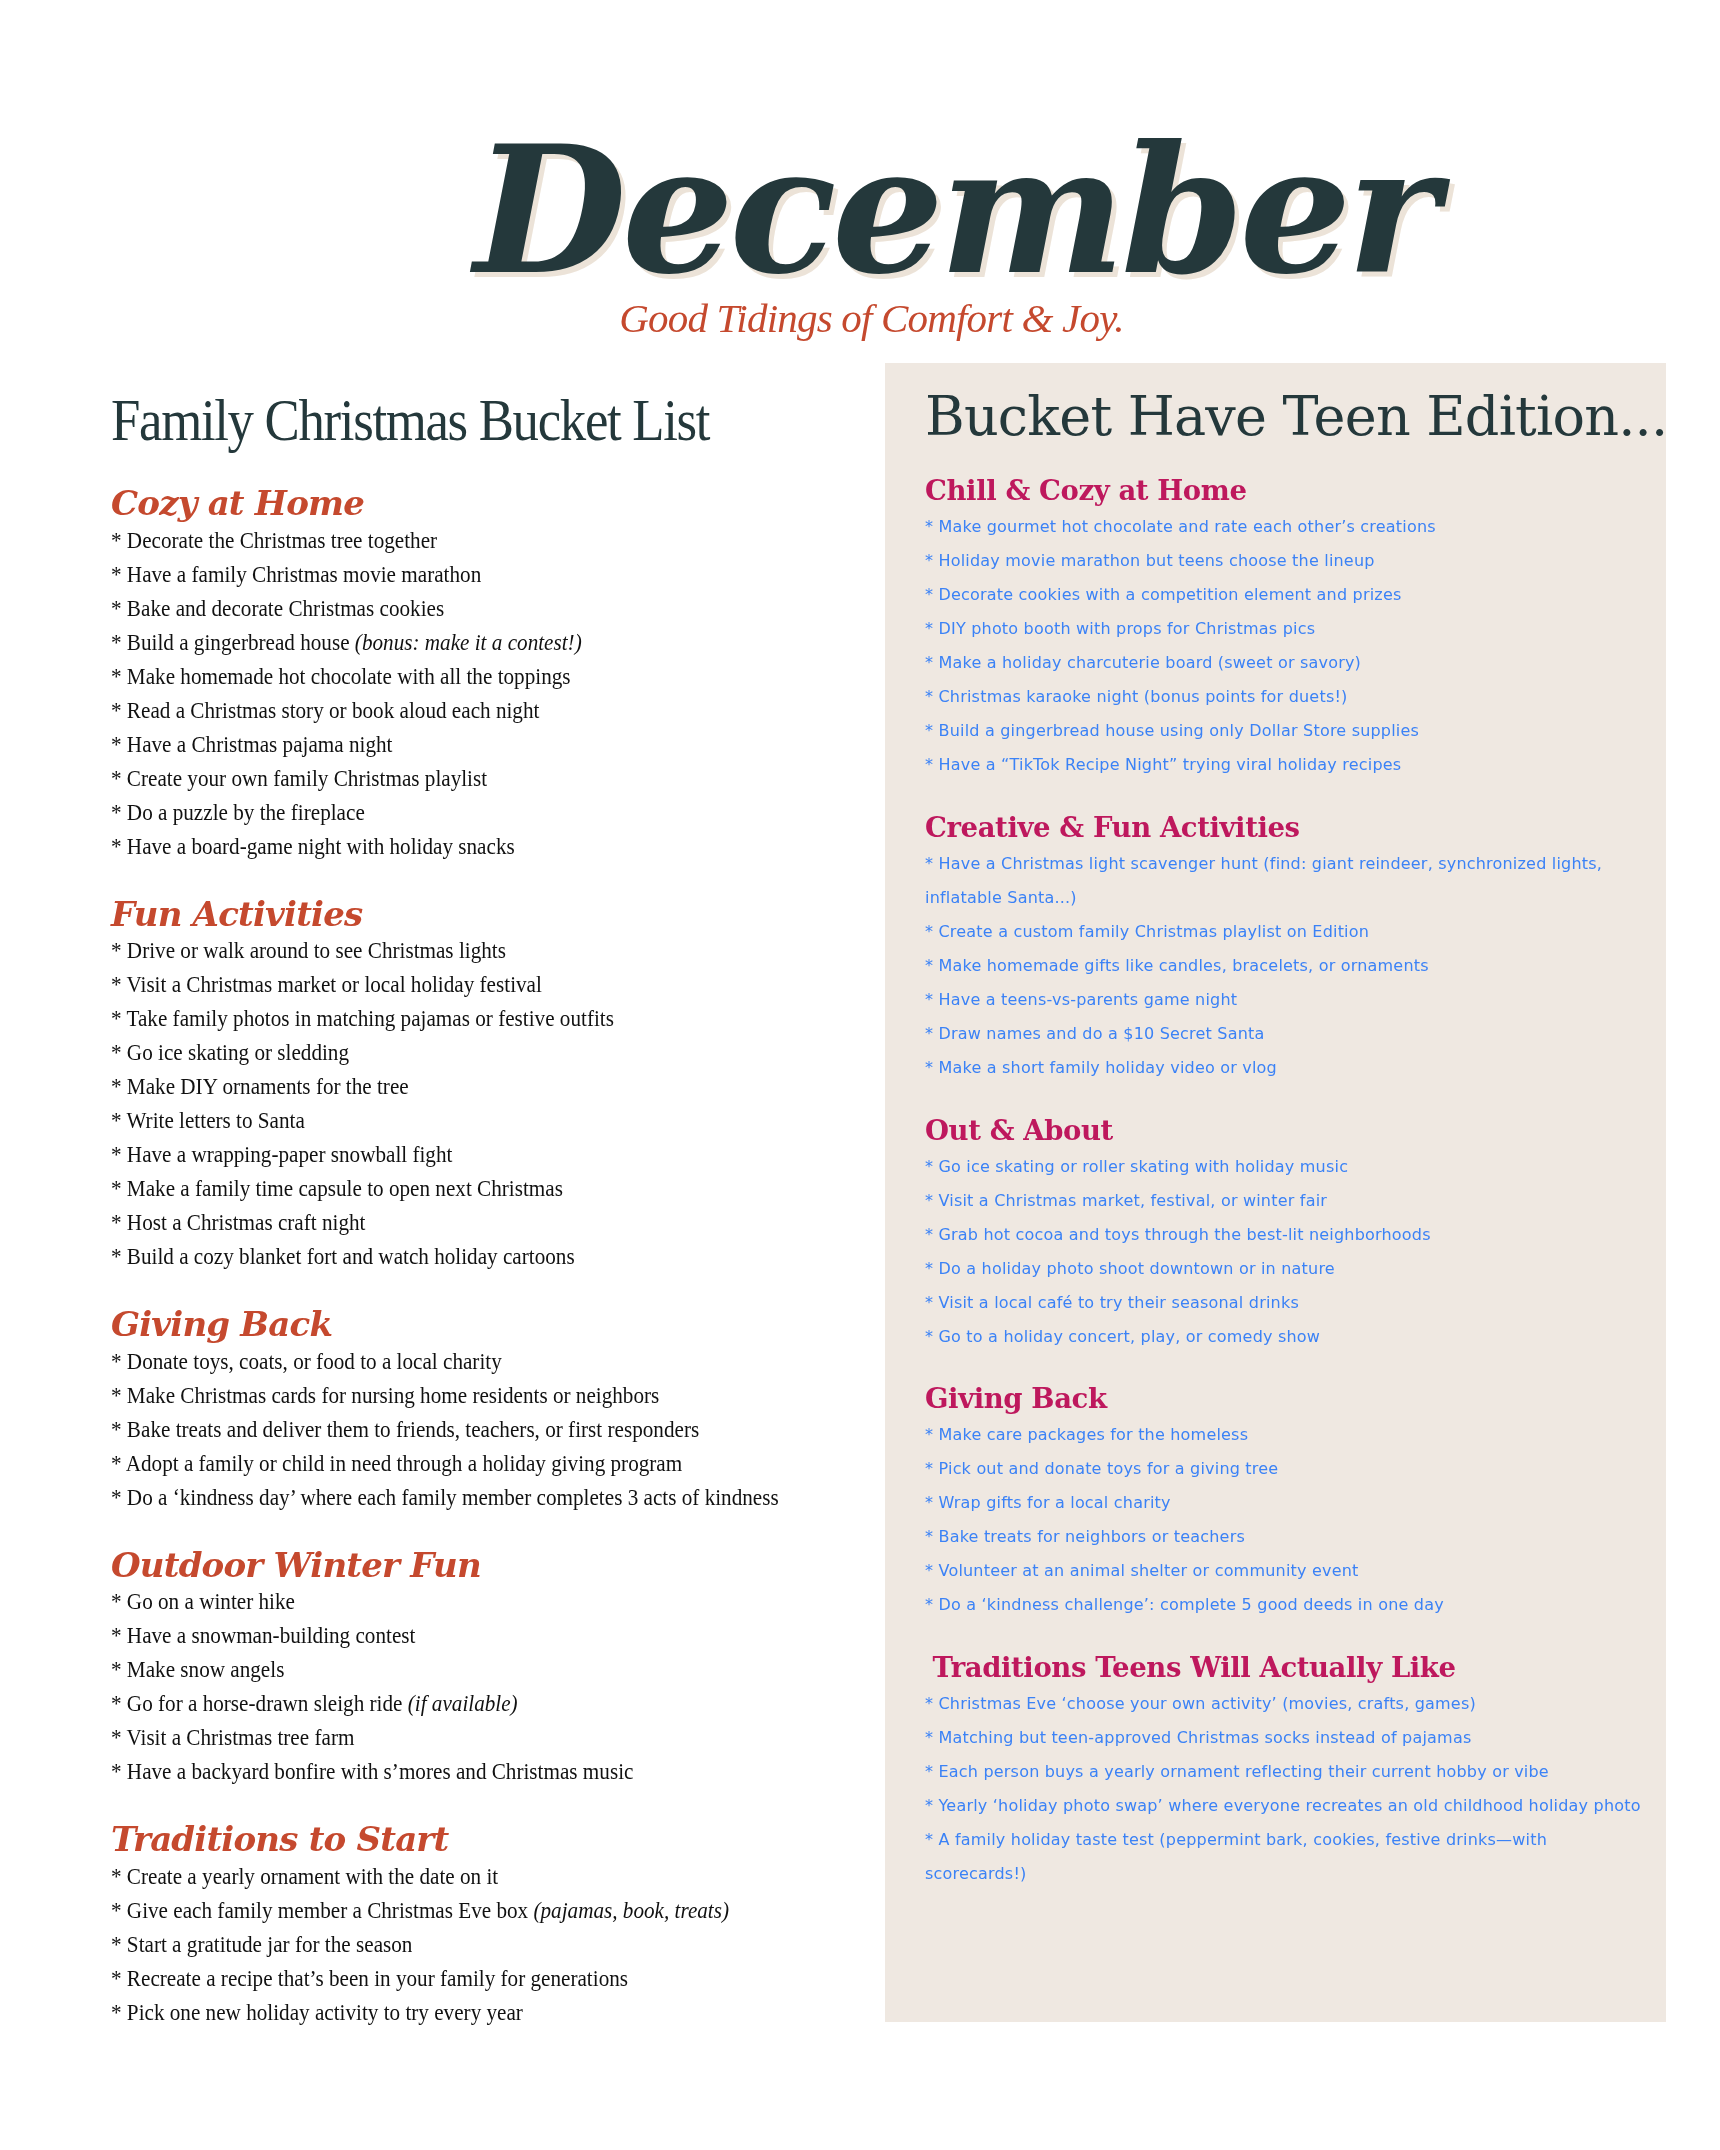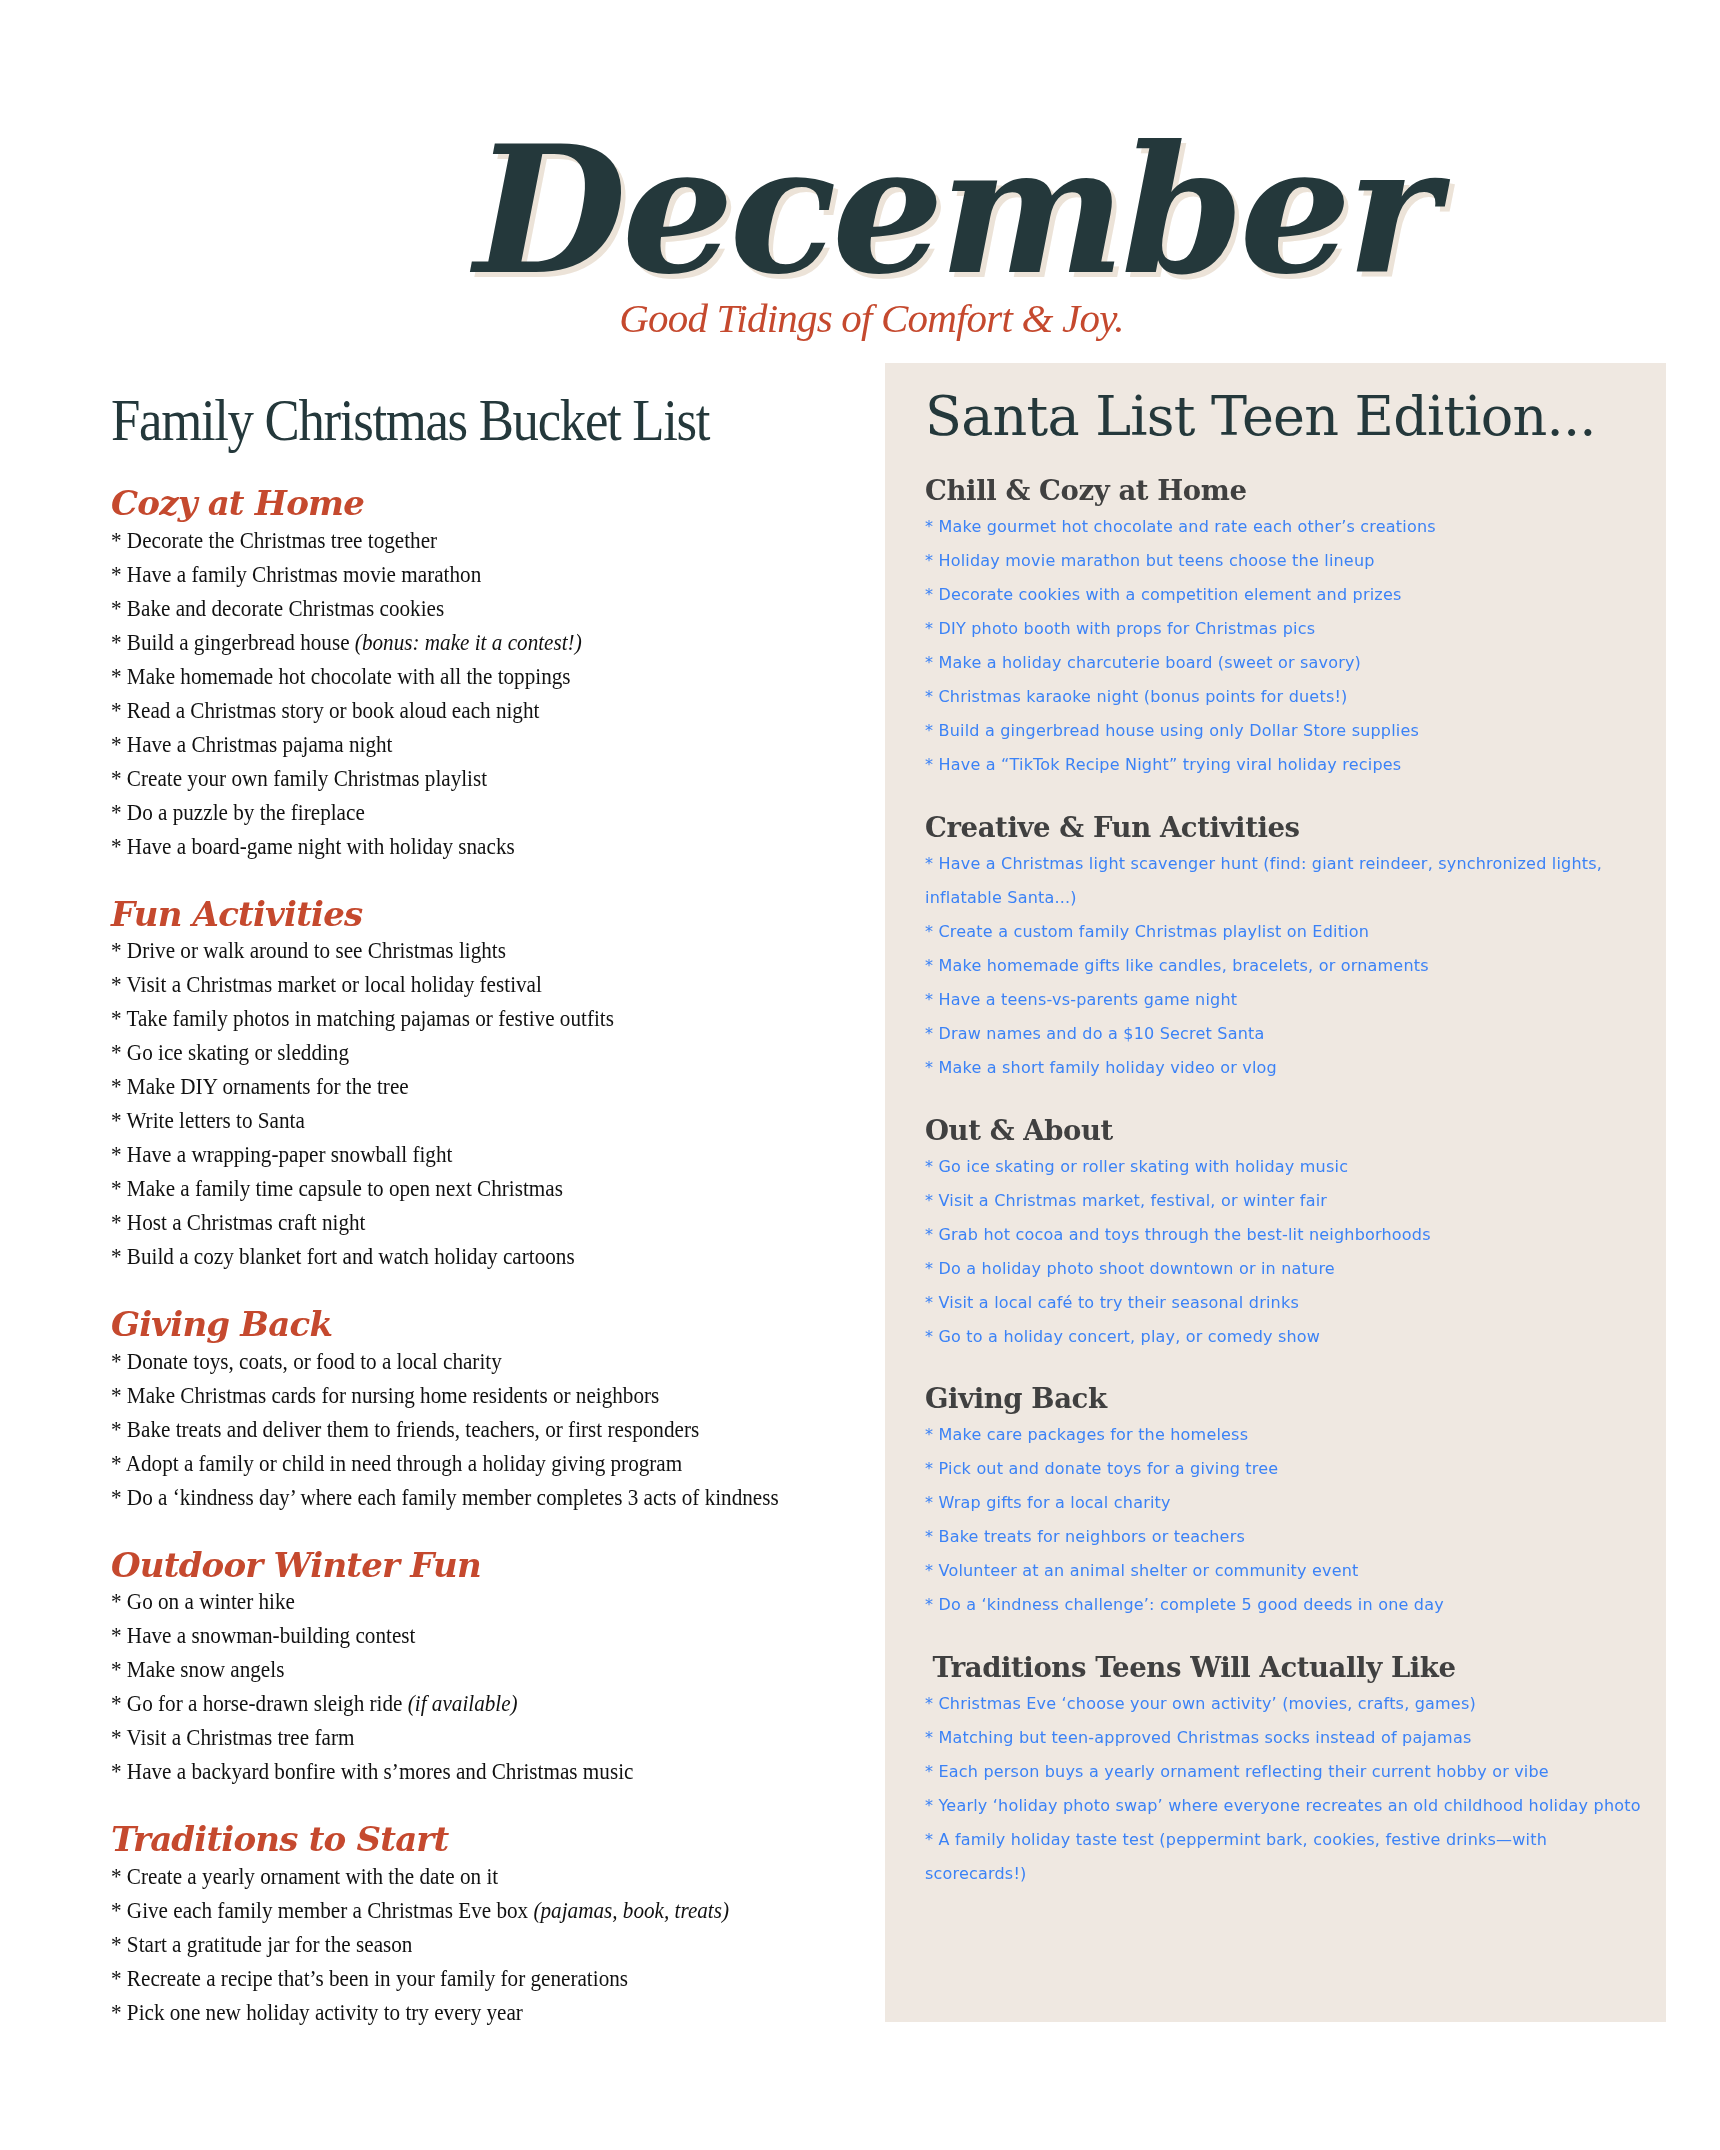--- a/index.html
+++ b/index.html
@@ -38,21 +38,21 @@
     left:885px; top:363px; width:781px; height:1659px; background:#efe8e1;
   }
   #right-col { left:925px; top:382px; width:727px; }
   #right-title {
     font-family:"DejaVu Serif", serif; font-size:54px; line-height:70px;
     color:#24383b; margin:0 0 21.4px 0; letter-spacing:-0.8px; white-space:nowrap;
   }
   .r-section { margin-bottom:27.5px; }
   .r-head {
     font-family:"DejaVu Serif", serif; font-weight:bold; font-size:27.5px; line-height:34px;
-    color:#404040; margin:0 0 3.1px 0; letter-spacing:-0.4px; white-space:nowrap;
+    color:#be185d; margin:0 0 3.1px 0; letter-spacing:-0.4px; white-space:nowrap;
   }
   .r-head.indent { padding-left:7.6px; }
   .r-item {
     font-family:"DejaVu Sans", sans-serif; font-size:16px; line-height:34px; color:#3b82f6;
     font-weight:400; letter-spacing:0.2px;
   }
 </style>
 </head>
 <body>
 
@@ -115,21 +115,21 @@
     <div class="l-head">Traditions to Start</div>
     <div class="l-item"><span>* Create a yearly ornament with the date on it</span></div>
     <div class="l-item"><span>* Give each family member a Christmas Eve box </span><em>(pajamas, book, treats)</em></div>
     <div class="l-item"><span>* Start a gratitude jar for the season</span></div>
     <div class="l-item"><span>* Recreate a recipe that’s been in your family for generations</span></div>
     <div class="l-item"><span>* Pick one new holiday activity to try every year</span></div>
   </div>
 </div>
 
 <div id="right-col" class="abs">
-  <div id="right-title">Santa List Teen Edition...</div>
+  <div id="right-title">Bucket Have Teen Edition...</div>
 
   <div class="r-section">
     <div class="r-head">Chill &amp; Cozy at Home</div>
     <div class="r-item">* Make gourmet hot chocolate and rate each other’s creations</div>
     <div class="r-item">* Holiday movie marathon but teens choose the lineup</div>
     <div class="r-item">* Decorate cookies with a competition element and prizes</div>
     <div class="r-item">* DIY photo booth with props for Christmas pics</div>
     <div class="r-item">* Make a holiday charcuterie board (sweet or savory)</div>
     <div class="r-item">* Christmas karaoke night (bonus points for duets!)</div>
     <div class="r-item">* Build a gingerbread house using only Dollar Store supplies</div>

